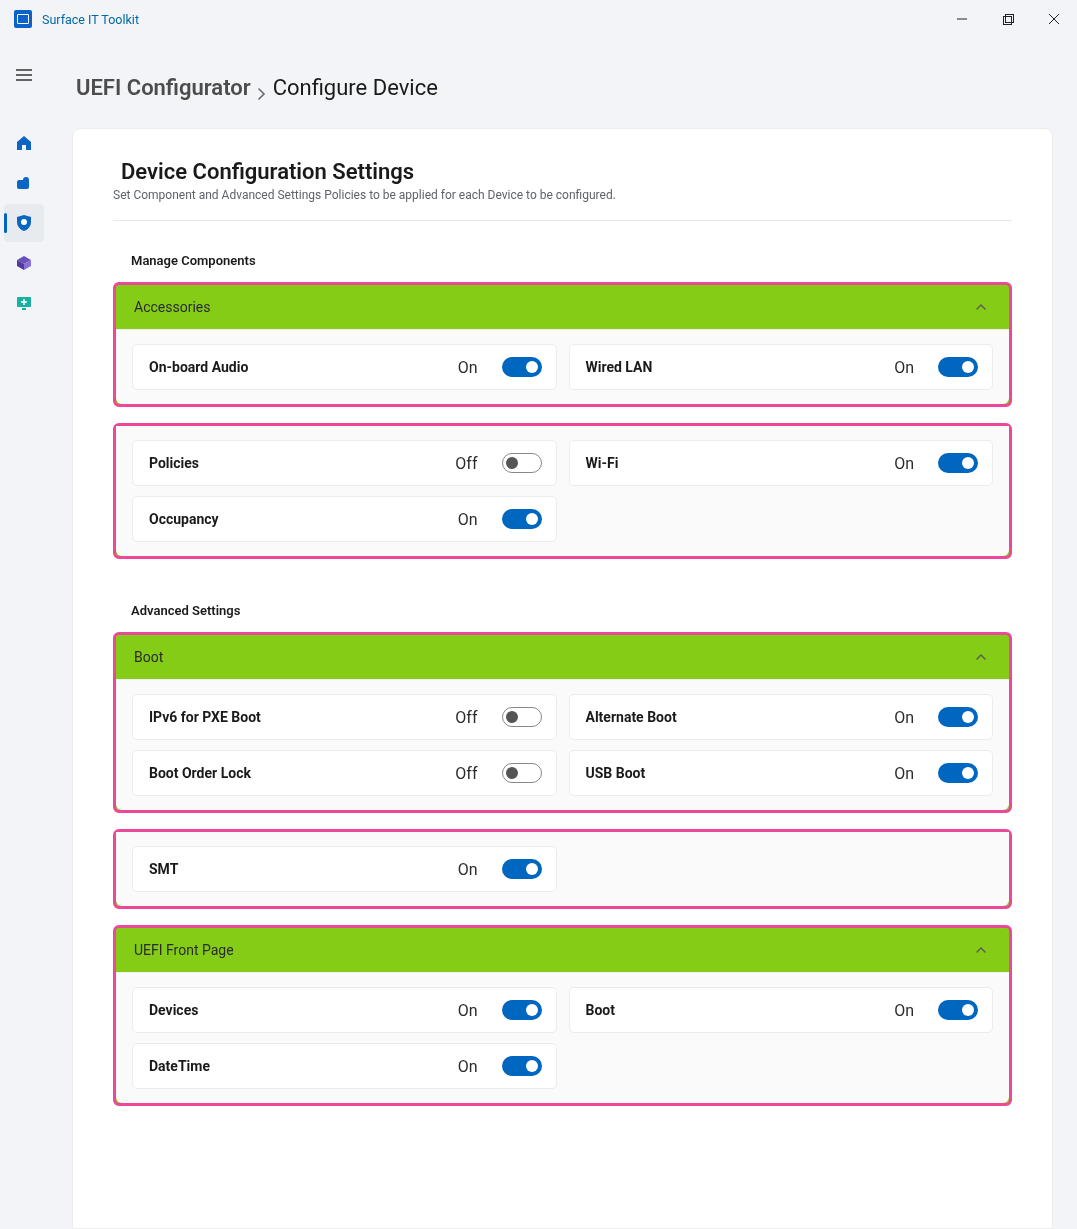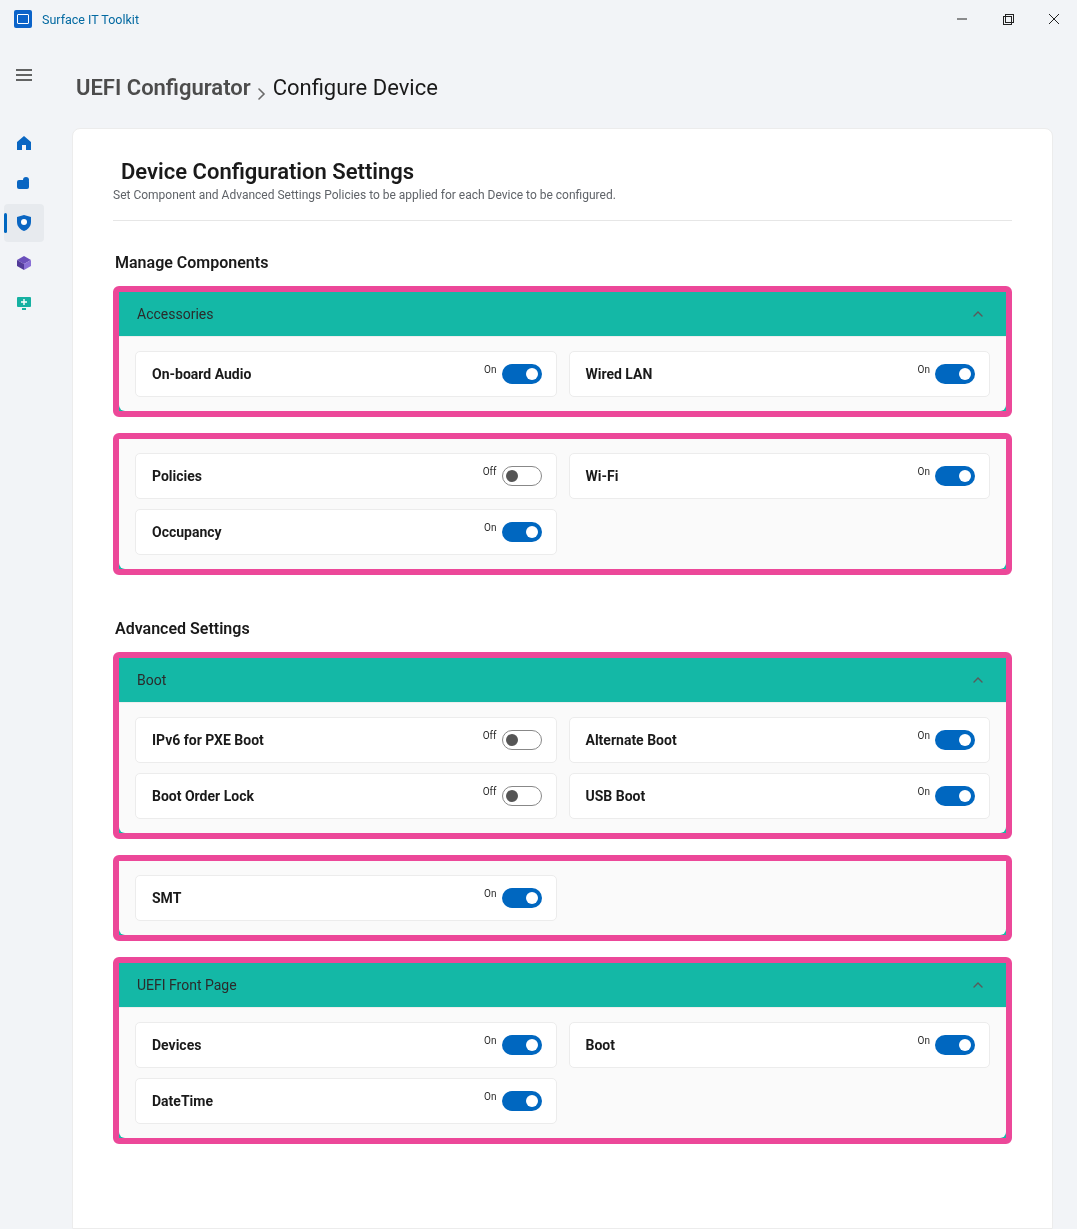--- a/index.html
+++ b/index.html
@@ -127,30 +127,30 @@
     color: #5f6368;
     margin: 0 0 18px 0;
   }
   .hr {
     height: 1px;
     background: #e6e6e6;
     margin-bottom: 32px;
   }
 
   .section-label {
-    font-size: 16px;
+    font-size: 13px;
     font-weight: 600;
-    margin: 0 0 14px 2px;
+    margin: 0 0 14px 18px;
   }
 
   
   .panel {
-    border: 6px solid #ec4899;
+    border: 3px solid #ec4899;
     border-radius: 6px;
-    background: #14b8a6;
+    background: #84cc16;
     margin-bottom: 16px;
   }
   .panel-header {
     display: flex;
     align-items: center;
     justify-content: space-between;
     padding: 14px 22px 14px 18px;
     font-size: 14px;
     color: #2b2b2b;
     border-bottom: 1px solid #eee;
@@ -176,23 +176,23 @@
     display: flex;
     align-items: center;
     justify-content: space-between;
   }
   .toggle-card .tc-label {
     font-size: 14px;
     font-weight: bold;
   }
   .toggle-card .tc-right {
     display: flex;
-    align-items: flex-start;
-    gap: 5px;
-    font-size: 10px;
+    align-items: flex-end;
+    gap: 24px;
+    font-size: 16px;
     color: #2b2b2b;
   }
 
   
   .switch {
     width: 40px; height: 20px;
     border-radius: 999px;
     position: relative;
   }
   .switch.on { background: #0067c0; }

